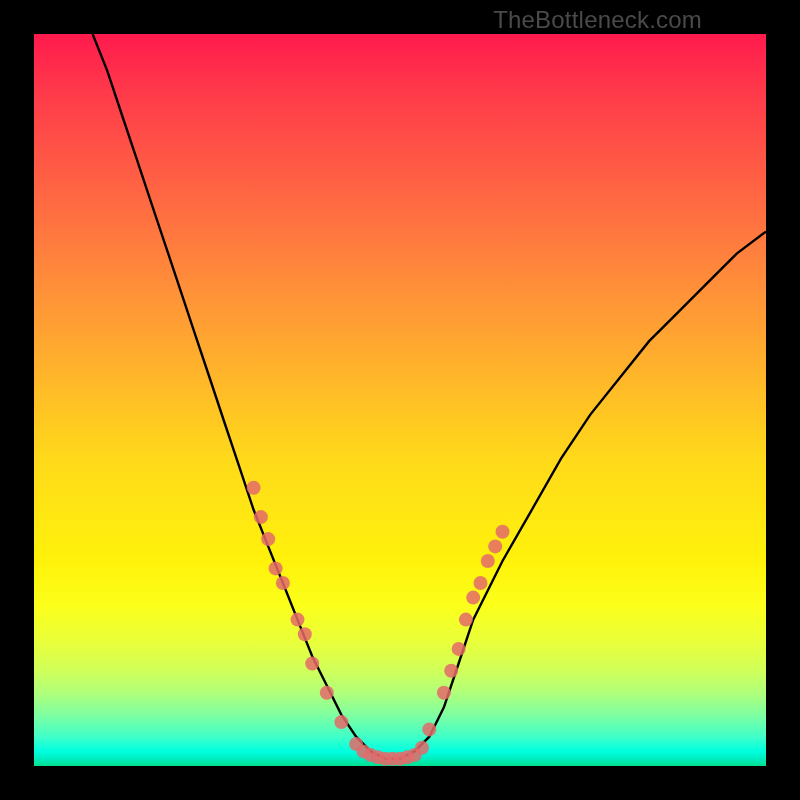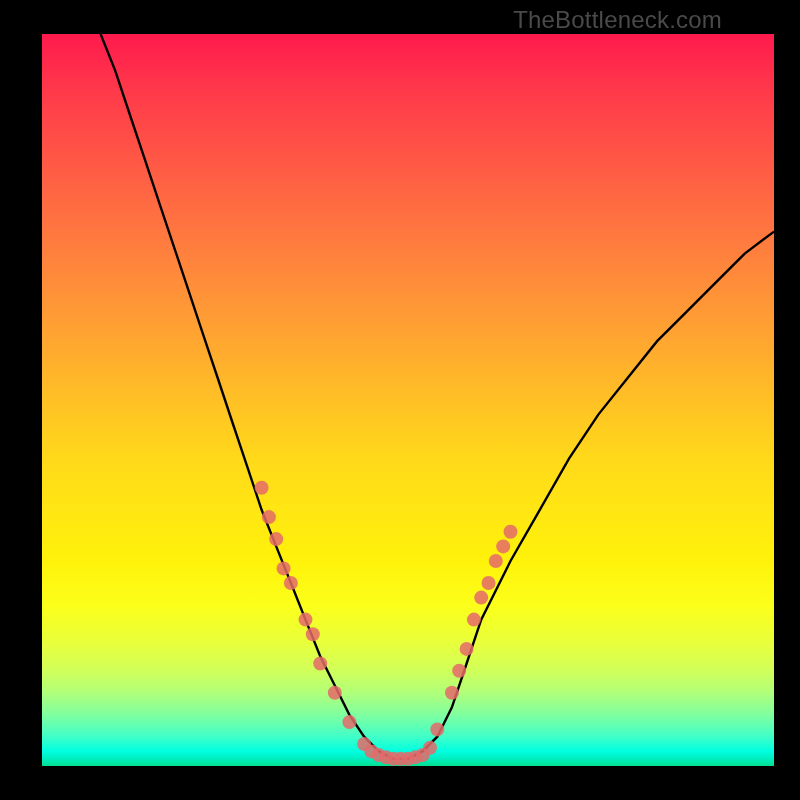--- a/index.html
+++ b/index.html
@@ -6,26 +6,25 @@
     margin: 0;
     padding: 0;
     width: 800px;
     height: 800px;
     background: #000;
     overflow: hidden;
     font-family: Arial, Helvetica, sans-serif;
   }
   .frame {
     position: absolute;
-    left: 8px;
+    left: 0;
     top: 0;
     width: 712px;
     height: 800px;
     background: #000;
-    padding-left: 12px;
   }
   .plot {
     position: absolute;
     left: 34px;
     top: 34px;
     width: 732px;
     height: 732px;
     background: linear-gradient(to bottom,
       #ff1a4d 0%,
       #ff3a4a 8%,

